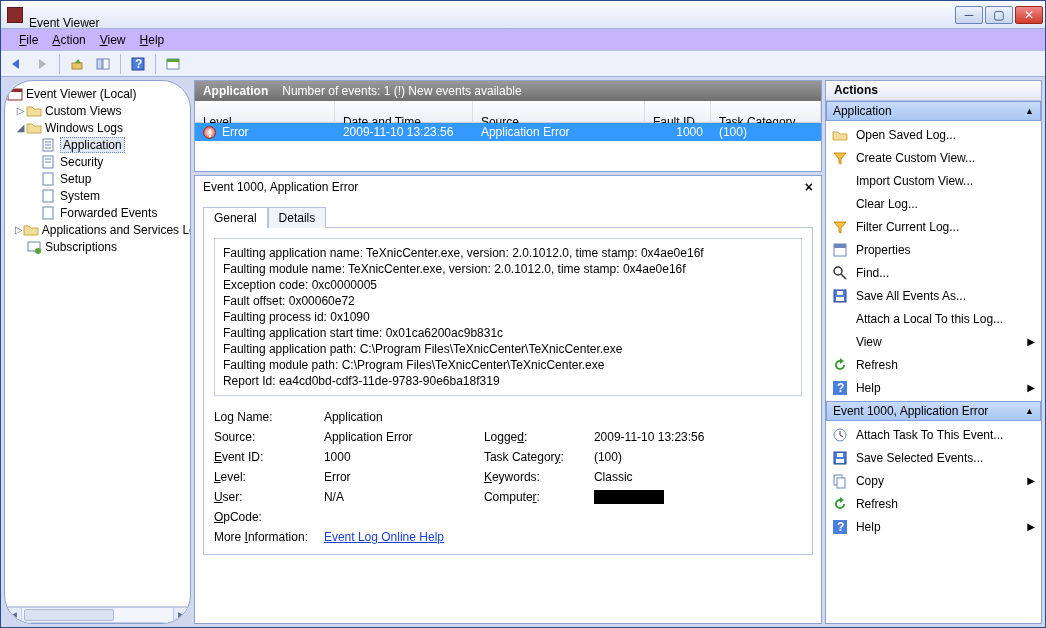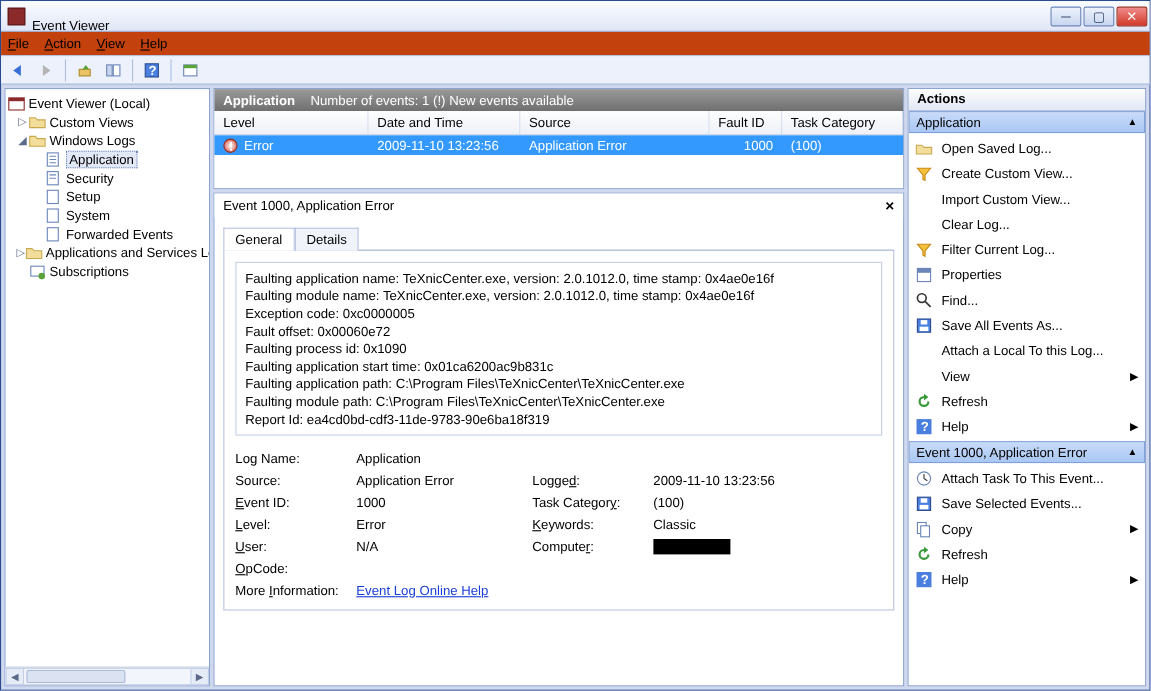--- a/index.html
+++ b/index.html
@@ -4,45 +4,45 @@
 <style>
   * { box-sizing: border-box; font-family: "Segoe UI", Tahoma, sans-serif; font-size: 12px; }
   body { margin: 0; background: #d6dff7; }
   .window { width: 1046px; height: 628px; background: #cfd8ee; border: 1px solid #2a4b8d; display: flex; flex-direction: column; }
   .titlebar { height: 28px; background: linear-gradient(#fafcff,#dfe6f6); display: flex; align-items: center; padding: 0 2px 0 6px; border-bottom:1px solid #9fb2d8;}
   .titlebar .ticon { width:16px; height:16px; margin-right:6px; background:#8b2a2a; border:1px solid #5a1a1a;}
   .titlebar .title { flex:1; color:#000;margin-top:17px;}
   .winbtns { display:flex; gap:2px;}
   .winbtn { width:28px; height:18px; border:1px solid #6b85b8; background:linear-gradient(#eef3fc,#c8d6ef); display:flex; align-items:center; justify-content:center; color:#2a3f66; border-radius:2px;}
   .winbtn.close{ background:linear-gradient(#f08b8b,#d23a2a); border-color:#9a2a1a; color:#fff;}
-  .menubar { height:22px; background:#c2410c; display:flex; align-items:center; padding:0 6px; gap:14px; border-bottom:1px solid #b7c3de;}
+  .menubar { height:22px; background:#c4b5fd; display:flex; align-items:center; padding:0 18px; gap:14px; border-bottom:1px solid #b7c3de;}
   .menubar span u{ text-decoration:underline;}
   .toolbar { height:26px; background:#edf1fb; display:flex; align-items:center; padding:0 4px; gap:4px; border-bottom:1px solid #9fb2d8;}
   .tbtn { width:22px; height:22px; display:flex; align-items:center; justify-content:center; border:1px solid transparent; border-radius:2px;}
   .tsep{ width:1px; height:20px; background:#adbedd; margin:0 2px;}
   .body { flex:1; display:flex; padding:3px; gap:3px; overflow:hidden;}
   .panel { background:#fff; border:1px solid #8aa3cf; display:flex; flex-direction:column; overflow:hidden;}
-  .tree { width:198px;}
+  .tree { width:198px;border-radius:29px;}
   .center { flex:1; }
   .actions { width:230px;}
   .tree-body{ flex:1; padding:4px 2px; overflow:hidden;}
   .tree-item{ display:flex; align-items:center; height:17px; white-space:nowrap;}
   .twist{ width:11px; text-align:center; color:#5a6a88; font-size:10px;}
   .ticon2{ width:16px; height:16px; margin:0 3px 0 0;}
   .tree-item.sel > .lbl{ background:#e2e9f6; border:1px dotted #6b85b8; padding:0 2px;}
   .scrollbar-h{ height:17px; border-top:1px solid #c5cfe3; background:#eef1f9; display:flex;}
   .sb-btn{ width:17px; height:100%; background:#e5ebf7; border:1px solid #c0cce3; display:flex;align-items:center;justify-content:center;color:#5a6a88;font-size:9px;}
   .sb-track{ flex:1; position:relative; background:#f2f5fb; border-top:1px solid #c0cce3; border-bottom:1px solid #c0cce3;}
   .sb-thumb{ position:absolute; left:2px; top:1px; bottom:1px; width:90px; background:#dbe3f3; border:1px solid #a9b9d8; border-radius:2px;}
   .center{ display:flex; flex-direction:column; gap:3px;}
   .grid-panel{ background:#fff; border:1px solid #8aa3cf; display:flex; flex-direction:column;}
   .grid-hdr{ height:20px; background:linear-gradient(#9a9a9a,#6f6f6f); color:#fff; display:flex; align-items:center; padding:0 8px; gap:14px;}
   .grid-hdr b{ font-weight:bold;}
   .cols{ height:22px; display:flex; background:linear-gradient(#fdfdfe,#eef1f8); border-bottom:1px solid #c5cfe3;}
-  .col{ padding:3px 8px; border-right:1px solid #d7dfee;}
+  .col{ padding:14px 8px; border-right:1px solid #d7dfee;}
   .row{ height:18px; display:flex; align-items:center; background:#3399ff; color:#fff;}
   .cell{ padding:0 8px; overflow:hidden; white-space:nowrap;}
   .c-level{width:140px;}
   .c-date{width:138px;}
   .c-src{width:172px;}
   .c-id{width:66px; text-align:right;}
   .c-cat{width:110px;}
   .row .c-level{display:flex;align-items:center;gap:6px;}
   .cball{width:13px;height:13px;border-radius:50%;background:radial-gradient(#fff,#d23a2a);border:1px solid #9a2a1a; position:relative;}
   .cball::after{content:""; position:absolute; left:5px; top:2px; width:2px; height:5px; background:#fff;}

